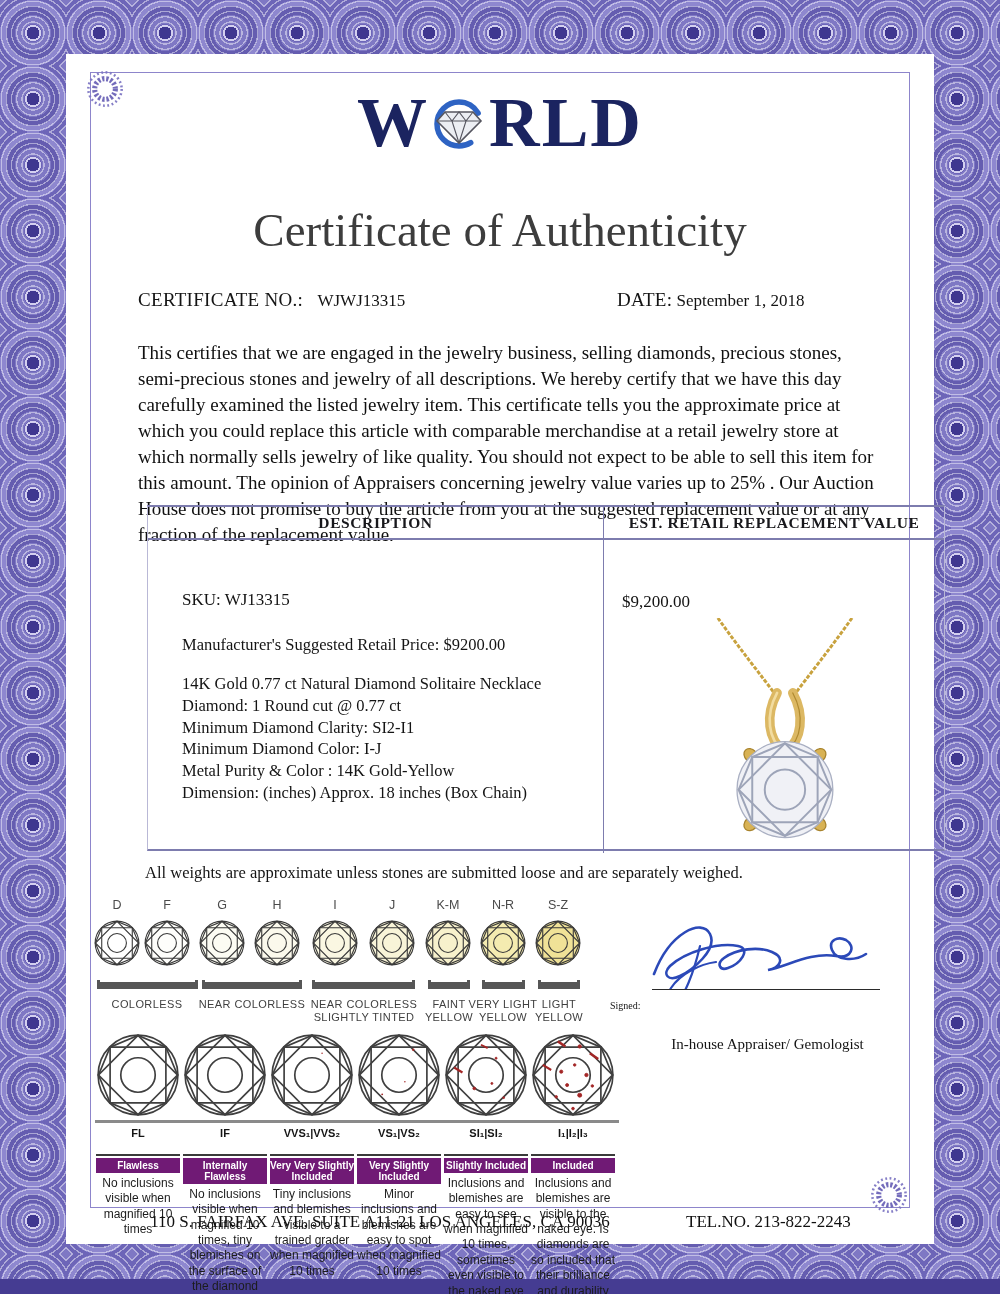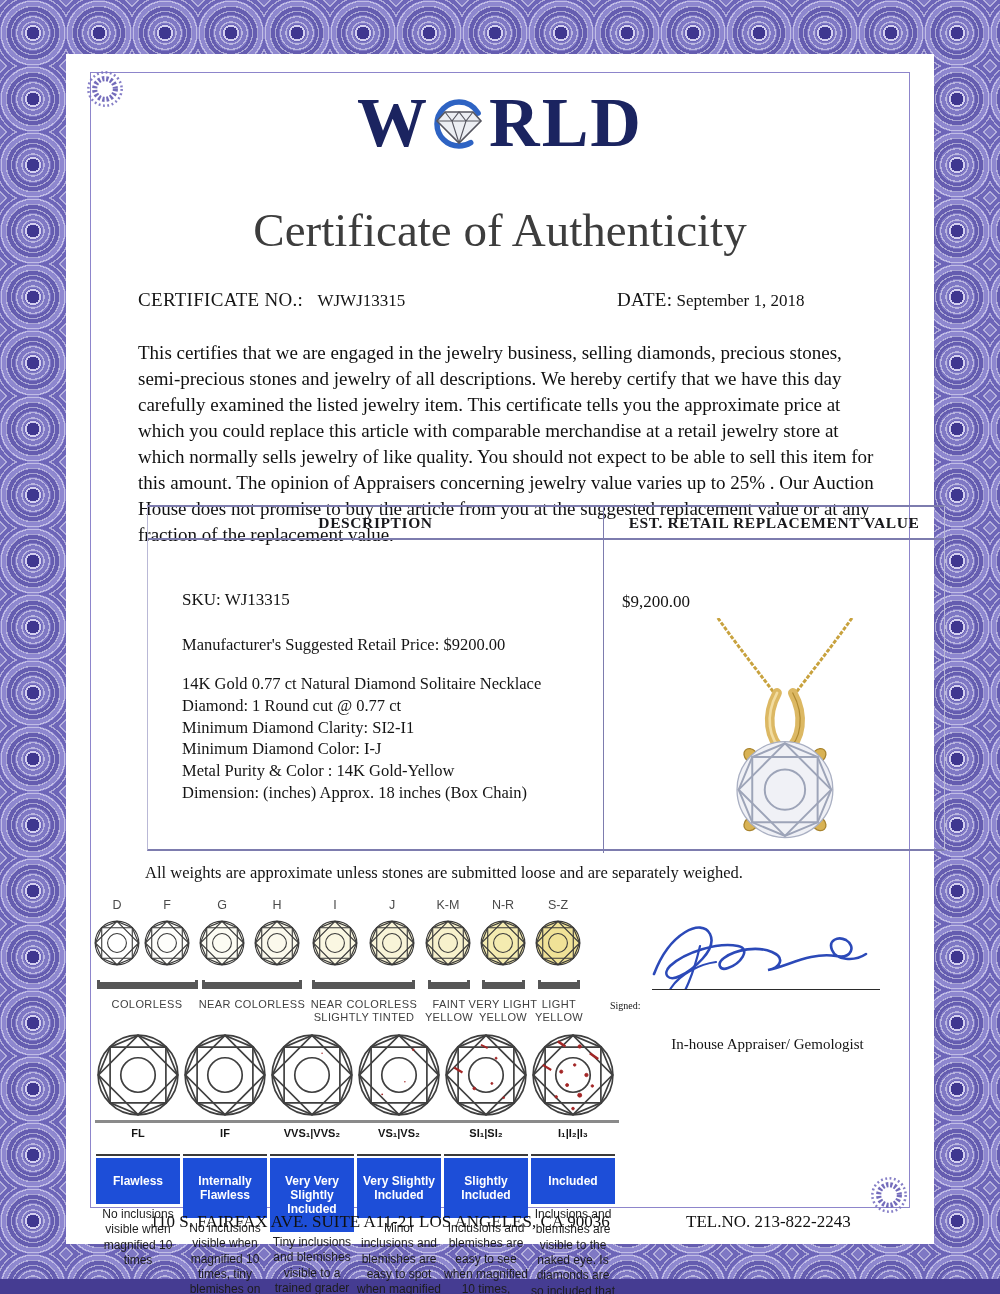--- a/index.html
+++ b/index.html
@@ -60,21 +60,21 @@
   .sig-label{position:absolute;left:10px;top:60px;font-size:10px;margin-top:28px;}
   .sig-line{position:absolute;left:52px;top:77px;width:228px;border-top:1.5px solid #2a2a2a;}
   .sig-role{position:absolute;left:55px;top:80px;width:225px;text-align:center;font-size:15px;margin-top:44px;}
   
   .clarity-chart{position:absolute;left:95px;top:1031px;width:524px;font-family:"Liberation Sans",sans-serif;}
   .cl-sep{position:absolute;left:0;top:89px;width:524px;height:3px;background:#8a8a8a;}
   .cl-cols{display:flex;gap:1px;}
   .cl-col{width:86px;text-align:center;}
   .cl-stone{width:84px;height:84px;margin:2px 1px 6px 1px;}
   .cl-grade{font-weight:bold;font-size:11px;border-bottom:2px solid #3a3a3a;padding-bottom:15px;margin:0 1px;}
-  .cl-name{background:#1d4ed8;color:#ffffff;font-weight:bold;font-size:12px;padding:16px 0;margin:2px 1px 0 1px;}
+  .cl-name{background:#701a75;color:#ffffff;font-weight:bold;font-size:10px;padding:2px 0;margin:2px 1px 0 1px;}
   .cl-desc{font-size:12px;line-height:1.28;color:#1c1c1c;padding-top:3px;}
   
   .footer-address{position:absolute;left:150px;top:1212px;width:460px;text-align:center;font-size:17px;color:#101010;}
   .footer-tel{position:absolute;left:686px;top:1212px;font-size:17px;color:#101010;}
 </style>
 </head>
 <body>
 
 <svg width="0" height="0" style="position:absolute" aria-hidden="true">
   <defs>

